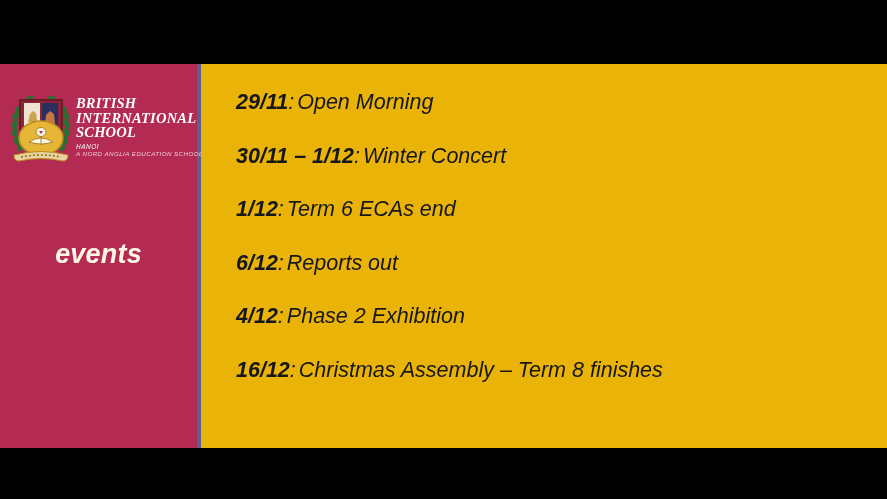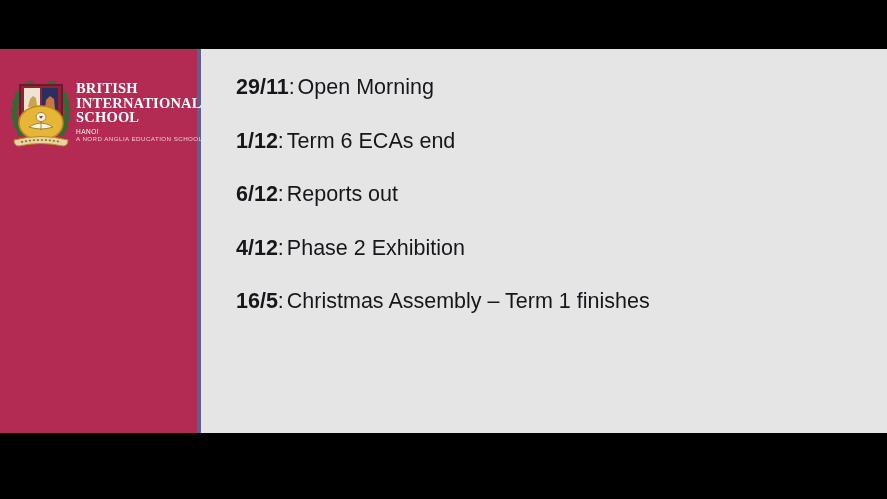--- a/index.html
+++ b/index.html
@@ -19,25 +19,26 @@
     position: absolute;
     left: 0;
     top: 0;
     width: 887px;
     height: 499px;
     background: #000000;
   }
   .slide-canvas {
     position: absolute;
     left: 0;
-    top: 49px;
+    top: 64px;
     width: 887px;
     height: 384px;
     background: #ffffff;
     overflow: hidden;
+    font-style: italic;
   }
 
   
   .brand-panel {
     position: absolute;
     left: 0;
     top: 0;
     width: 197px;
     height: 404px;
     background: #b32a53;
@@ -112,21 +113,21 @@
     letter-spacing: 0.2px;
   }
 
   
   .events-area {
     position: absolute;
     left: 201px;
     top: 0;
     right: 0;
     bottom: 0;
-    background: #e5e5e5;
+    background: #eab308;
   }
   .events-list {
     position: absolute;
     left: 35px;
     top: 12px;
     right: 10px;
   }
   .event-row {
     height: 53.5px;
     line-height: 53.5px;
@@ -207,45 +208,49 @@
           <div class="logo-line">BRITISH</div>
           <div class="logo-line">INTERNATIONAL</div>
           <div class="logo-line">SCHOOL</div>
           <div class="logo-city">HANOI</div>
         </div>
 
         <div class="logo-tagline">A NORD ANGLIA EDUCATION SCHOOL</div>
       </div>
 
       <div class="panel-heading">
+        <div>events</div>
       </div>
     </div>
 
     <div class="events-area">
       <div class="events-list">
 
         <div class="event-row">
           <span class="event-date">29/11</span><span class="event-sep">:</span><span class="event-title">Open Morning</span>
         </div>
 
+        <div class="event-row">
+          <span class="event-date">30/11 – 1/12</span><span class="event-sep">:</span><span class="event-title">Winter Concert</span>
+        </div>
 
         <div class="event-row">
           <span class="event-date">1/12</span><span class="event-sep">:</span><span class="event-title">Term 6 ECAs end</span>
         </div>
 
         <div class="event-row">
           <span class="event-date">6/12</span><span class="event-sep">:</span><span class="event-title">Reports out</span>
         </div>
 
 
         <div class="event-row">
           <span class="event-date">4/12</span><span class="event-sep">:</span><span class="event-title">Phase 2 Exhibition</span>
         </div>
 
         <div class="event-row">
-          <span class="event-date">16/5</span><span class="event-sep">:</span><span class="event-title">Christmas Assembly – Term 1 finishes</span>
+          <span class="event-date">16/12</span><span class="event-sep">:</span><span class="event-title">Christmas Assembly – Term 8 finishes</span>
         </div>
 
       </div>
     </div>
 
   </div>
 </div>
 
 </body></html>

